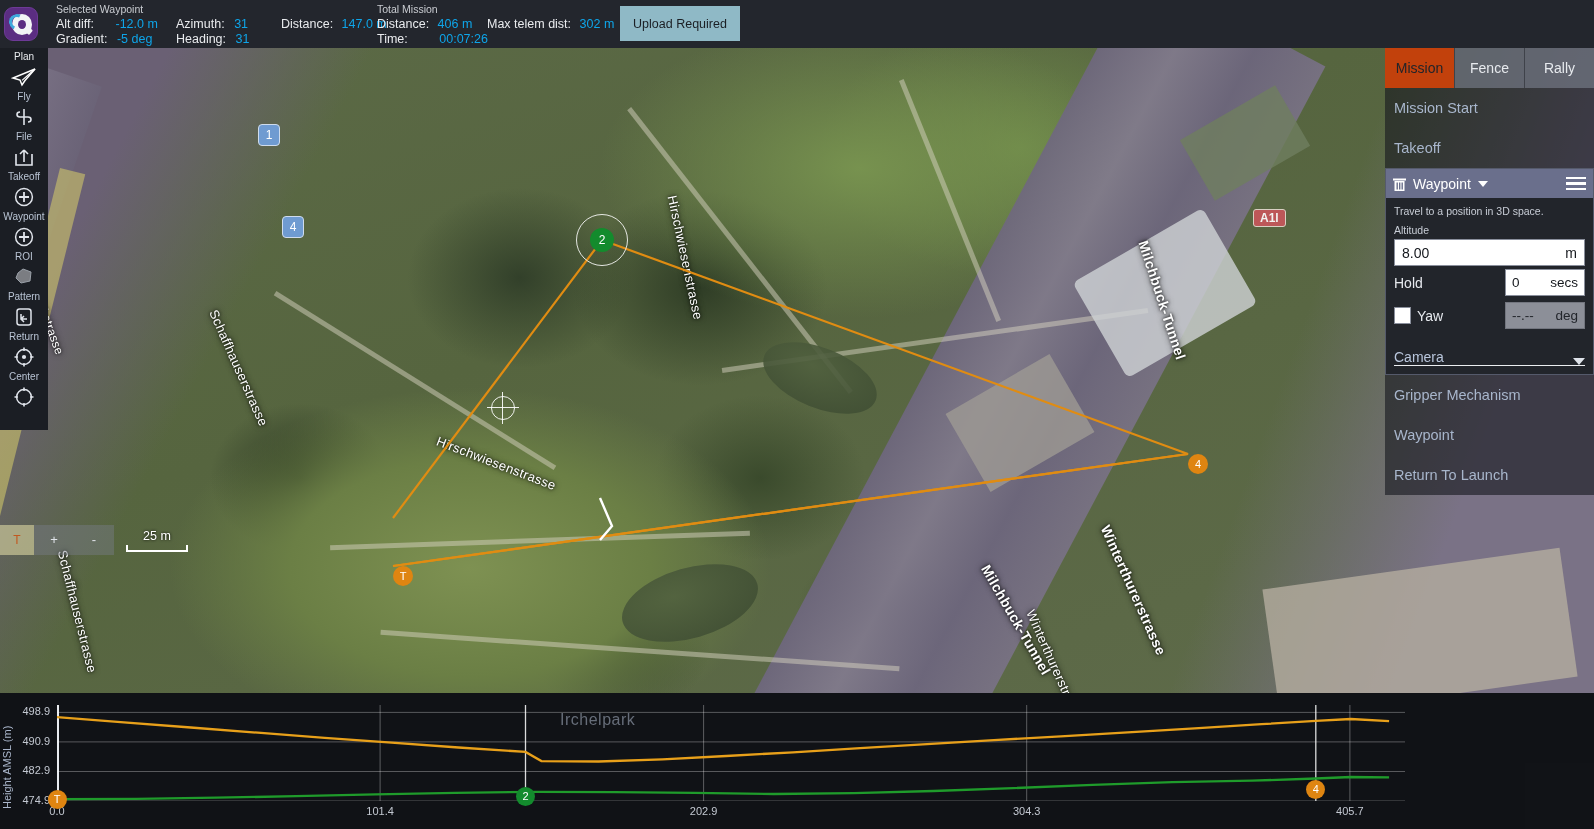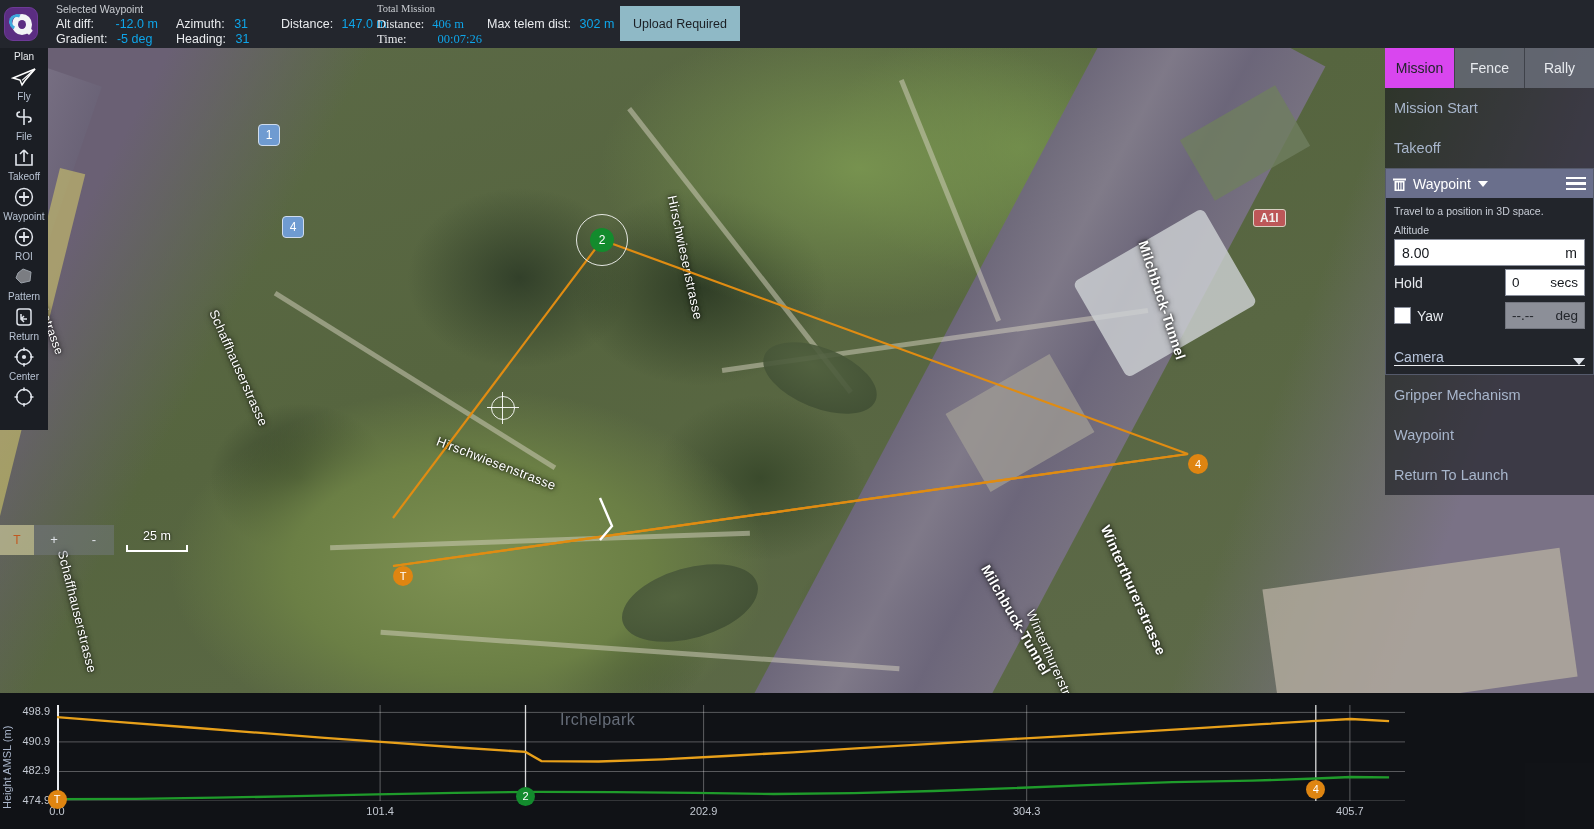--- a/index.html
+++ b/index.html
@@ -209,21 +209,21 @@
 
   
   #rightpanel {
     position:absolute; right:0; top:48px; width:209px; z-index:36;
   }
   #tabs { display:flex; height:40px; }
   #tabs .tab {
     flex:1; text-align:center; line-height:40px; font-size:14px;
     cursor:pointer; color:#e7eaee; background:rgba(96,100,112,.88);
   }
-  #tabs .tab.active { background:#d946ef; color:#21242a; }
+  #tabs .tab.active { background:#c2410c; color:#21242a; }
   #tabs .tab + .tab { border-left:1px solid rgba(30,32,38,.5); }
 
   .mlist-item {
     height:40px; line-height:40px; padding-left:9px;
     background:rgba(22,25,30,.62); color:#a8b6cc; font-size:14.5px;
     cursor:pointer; margin-bottom:0;
   }
 
   #wp-editor {
     background:#22252b; border:1px solid #555a6b;
@@ -404,21 +404,21 @@
     </div>
   </div>
 
   <div class="hdr-group" style="width:96px;">
     <div class="hdr-row" style="left:0; top:17px;">
       <span class="hdr-lab">Distance:</span>
       <span class="hdr-val" style="margin-left:5px;margin-top:16px;">147.0 m</span>
     </div>
   </div>
 
-  <div class="hdr-group" style="width:110px;font-family:Liberation Serif, serif;">
+  <div class="hdr-group" style="width:110px;">
     <div class="hdr-cap" style="left:0;">Total Mission</div>
     <div class="hdr-row" style="left:0; top:17px;">
       <span class="hdr-lab">Distance:</span>
       <span class="hdr-val" style="margin-left:5px;">406 m</span>
     </div>
     <div class="hdr-row" style="left:0; top:32px;">
       <span class="hdr-lab">Time:</span>
       <span class="hdr-val" style="margin-left:28px;">00:07:26</span>
     </div>
   </div>

